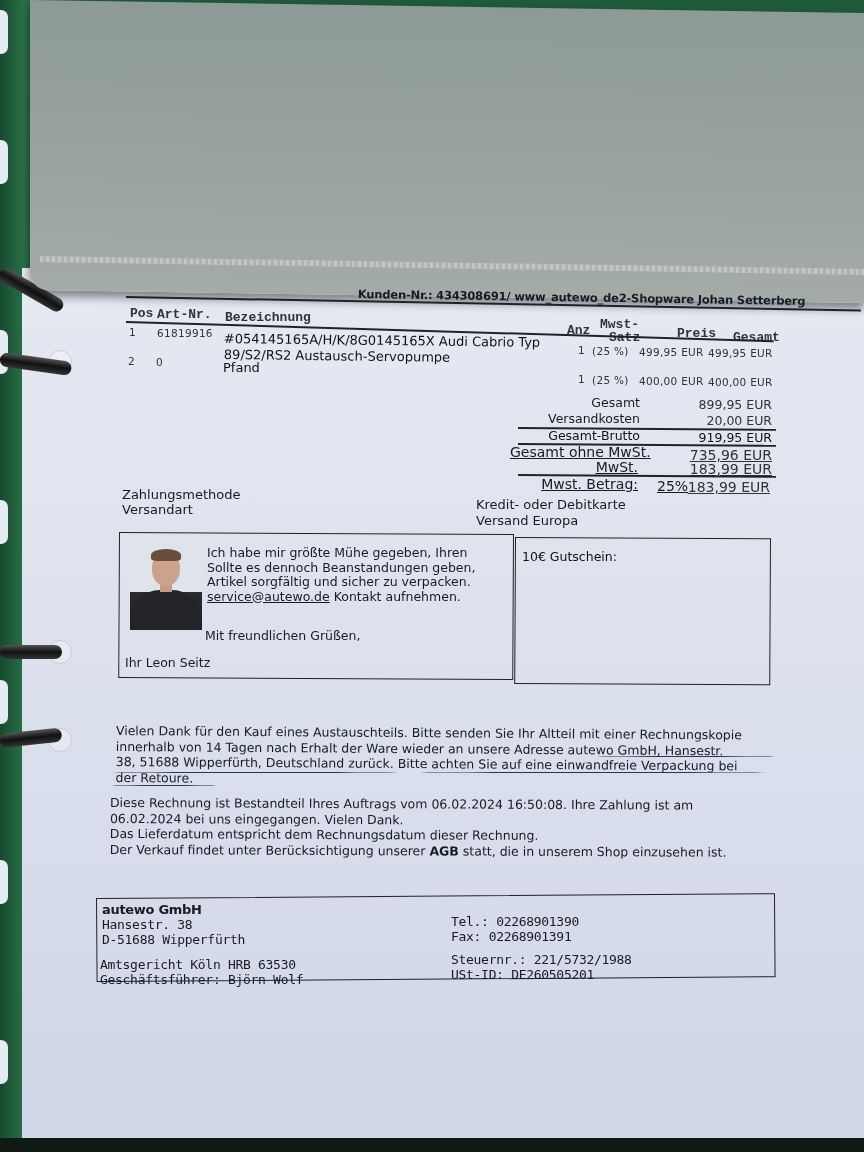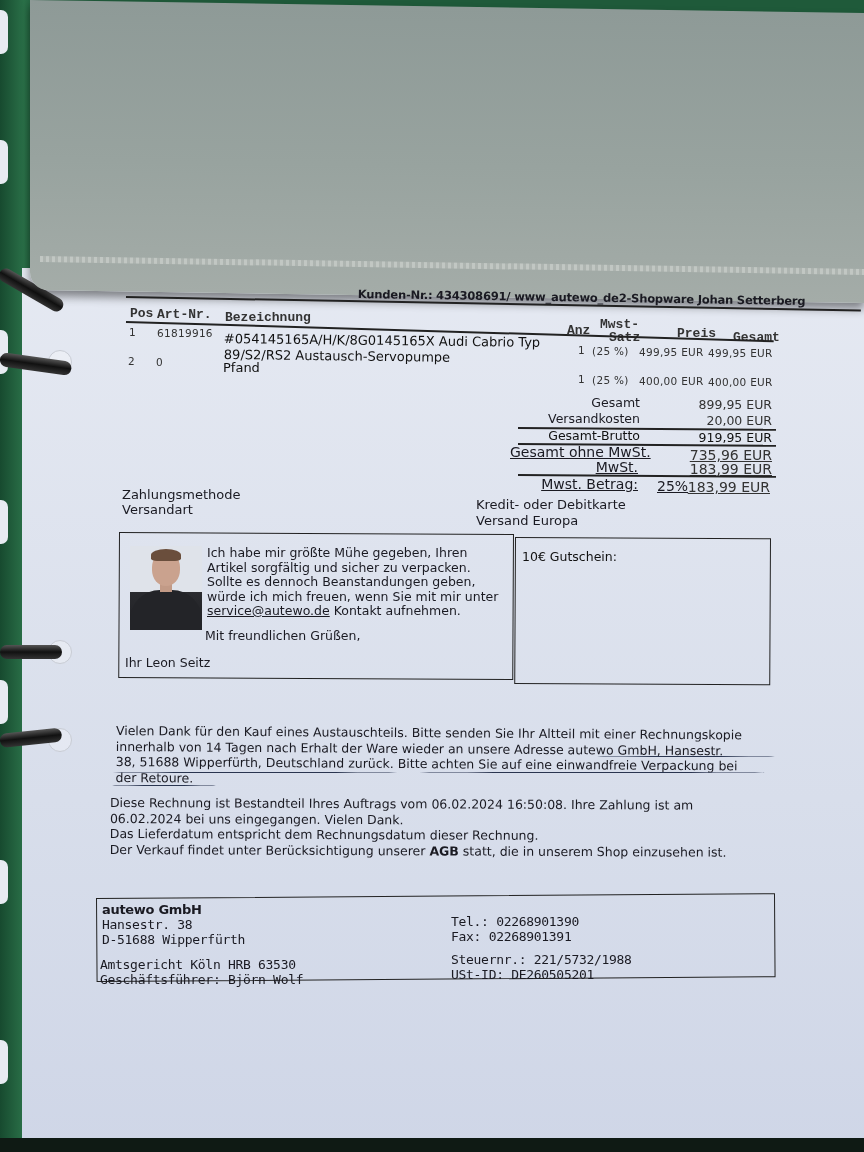--- a/index.html
+++ b/index.html
@@ -174,23 +174,22 @@
 
   <div class="box" style="left:119px;top:532px;width:393px;height:144px;transform:rotate(0.3deg);transform-origin:left top"></div>
   <div class="photo">
     <div class="shoulders"></div>
       <div class="neck"></div>
       <div class="head"></div>
       <div class="hair"></div>
   </div>
   <div class="box-text" style="left:207px;top:546px">
     <div>Ich habe mir größte Mühe gegeben, Ihren</div>
+    <div>Sollte es dennoch Beanstandungen geben,</div>
     <div>Artikel sorgfältig und sicher zu verpacken.</div>
-    <div>Sollte es dennoch Beanstandungen geben,</div>
-    <div>würde ich mich freuen, wenn Sie mit mir unter</div>
     <div><span class="u">service@autewo.de</span><span> Kontakt aufnehmen.</span></div>
   </div>
   <div class="box-text" style="left:205px;top:629px">Mit freundlichen Grüßen,</div>
   <div class="box-text" style="left:125px;top:656px">Ihr Leon Seitz</div>
 
   <div class="box" style="left:515px;top:537px;width:254px;height:145px;transform:rotate(0.3deg);transform-origin:left top"></div>
   <div class="box-text bold" style="left:522px;top:550px">10€ Gutschein:</div>
 
   <div class="abs para" style="left:116px;top:723px;transform:rotate(0.4deg);transform-origin:left top">
     <div>Vielen Dank für den Kauf eines Austauschteils. Bitte senden Sie Ihr Altteil mit einer Rechnungskopie</div>

